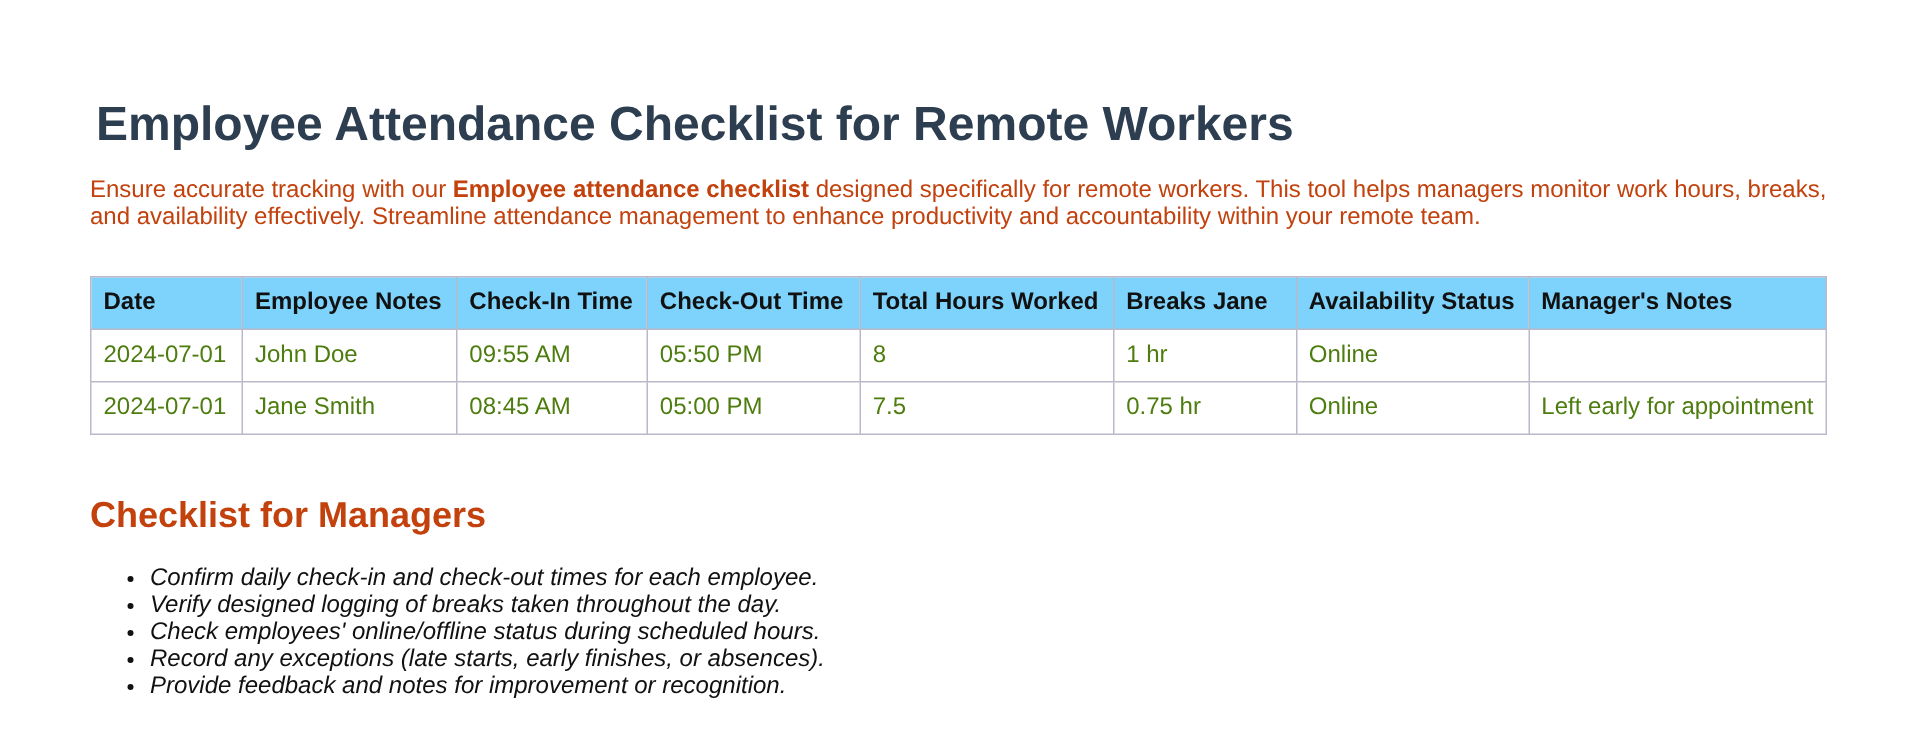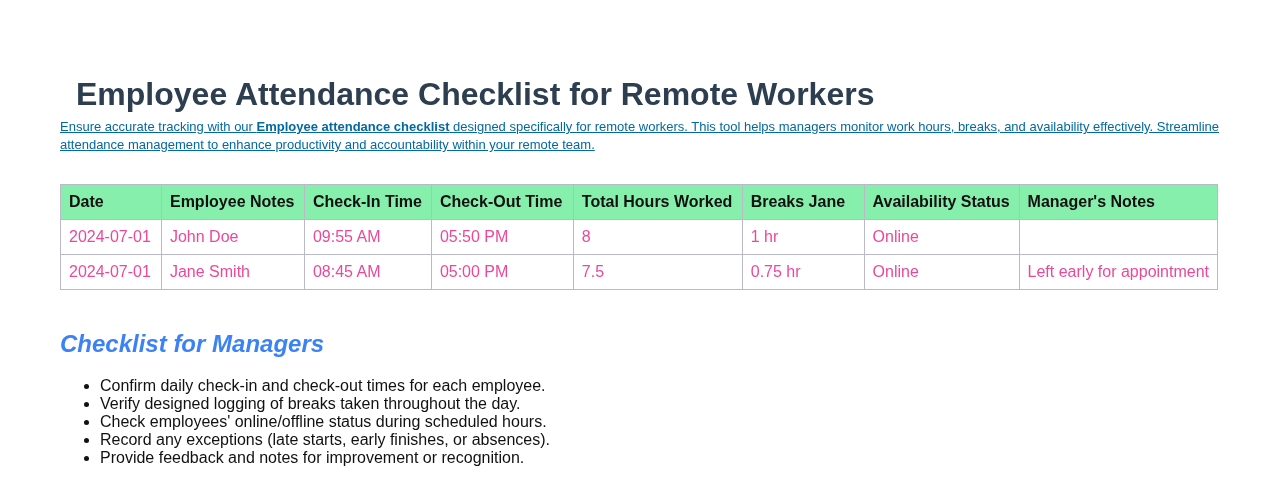--- a/index.html
+++ b/index.html
@@ -17,82 +17,80 @@
     .page {
       position: absolute;
       left: 60px;
       top: 0;
       width: 1158px;
     }
     h1 {
       position: absolute;
       top: 59px;
       left: 0;
-      margin: 16px;
+      margin: 4px;
       font-size: 32px;
       font-weight: bold;
       color: #2c3e50;
       white-space: nowrap;
       line-height: 38px;
     }
     .intro {
       position: absolute;
       top: 118px;
       left: 0;
       width: 1160px;
       margin: 0;
-      font-size: 13px;
+      font-size: 16px;
       line-height: 18px;
-      color: #0369a1;
-      text-decoration: underline;
+      color: #c2410c;
     }
     .intro b { font-weight: bold; }
     table {
       position: absolute;
       top: 184px;
       left: 0;
       width: 1158px;
       border-collapse: collapse;
       font-size: 16px;
     }
     th, td {
       border: 1px solid #b9b9c9;
       padding: 0 8px;
       height: 34px;
       text-align: left;
       white-space: nowrap;
     }
     th {
-      background: #86efac;
+      background: #7dd3fc;
       font-weight: bold;
       color: #111111;
     }
-    td { color: #ec4899; }
+    td { color: #4d7c0f; }
     h2 {
       position: absolute;
       top: 330px;
       left: 0;
       margin: 0;
       font-size: 24px;
       font-weight: bold;
-      color: #3b82f6;
+      color: #c2410c;
       line-height: 28px;
-      font-style: italic;
     }
     ul {
       position: absolute;
       top: 377px;
       left: 0;
       margin: 0;
       padding-left: 40px;
       font-size: 16px;
       line-height: 18px;
       color: #111111;
     }
-    li { margin: 0; }
+    li { margin: 0; font-style: italic; }
   </style>
 </head>
 <body>
 
 <div class="page">
   <h1>Employee Attendance Checklist for Remote Workers</h1>
 
   <p class="intro"><span>Ensure accurate tracking with our </span><b>Employee attendance checklist</b><span> designed specifically for remote workers. This tool helps managers monitor work hours, breaks, and availability effectively. Streamline attendance management to enhance productivity and accountability within your remote team.</span></p>
 
   <table>

